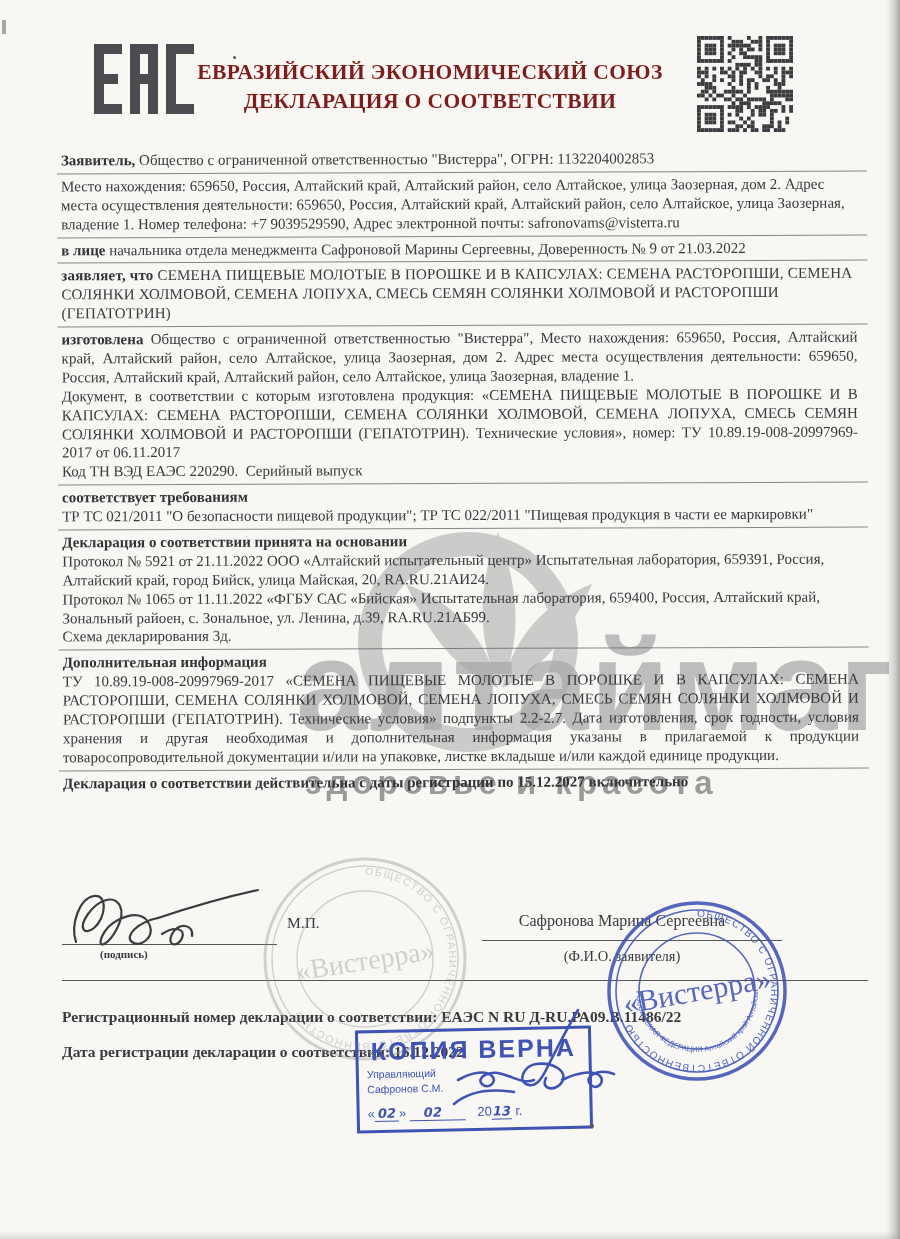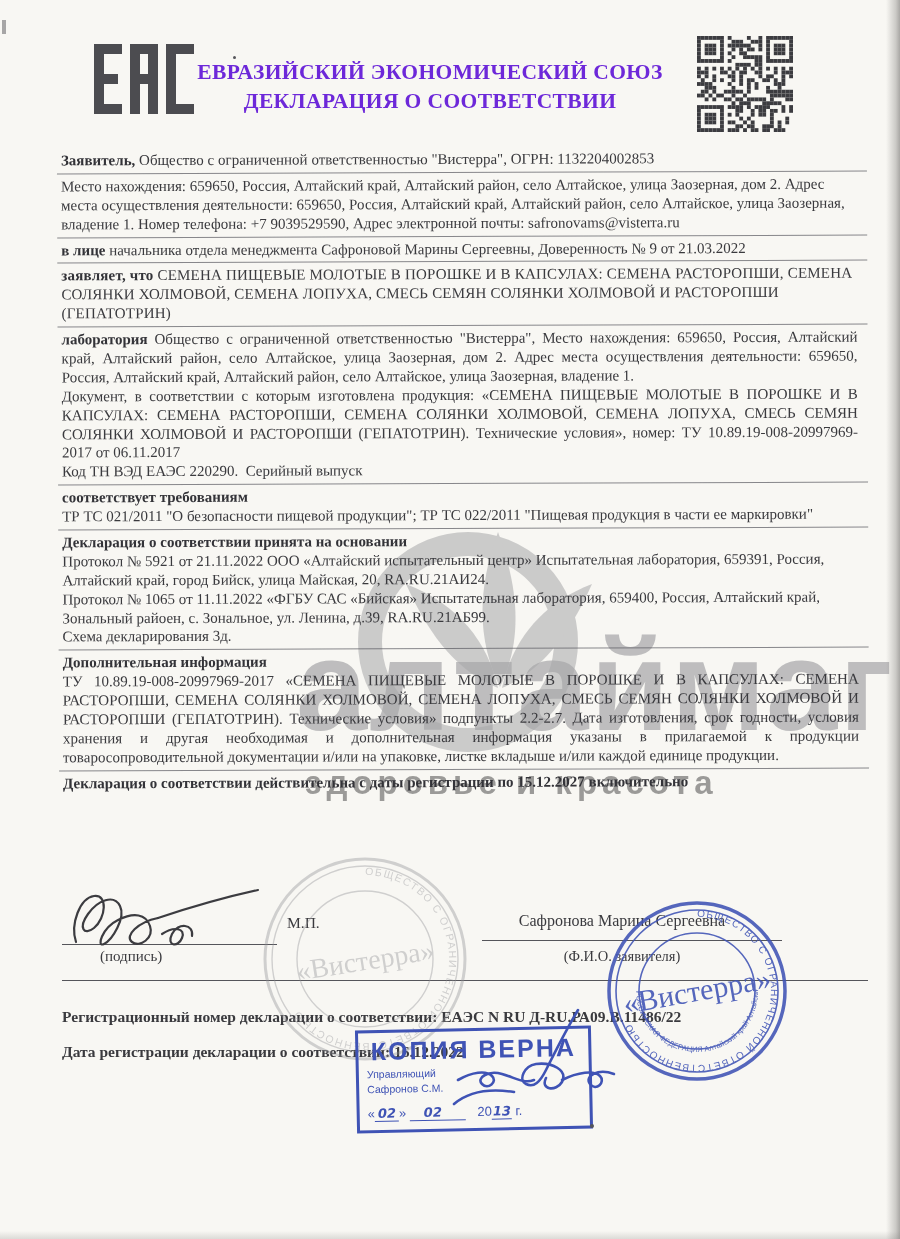--- a/index.html
+++ b/index.html
@@ -11,21 +11,21 @@
   .scan-edge-right{position:absolute;top:0;right:0;width:14px;height:100%;
     background:linear-gradient(to right, rgba(0,0,0,0), rgba(120,118,115,.35) 70%, rgba(90,88,86,.5));z-index:8;}
   .scan-edge-bottom{position:absolute;bottom:0;left:0;width:100%;height:8px;
     background:linear-gradient(to bottom, rgba(0,0,0,0), rgba(120,118,115,.22));z-index:8;}
   .speck{position:absolute;background:#55555a;border-radius:50%;z-index:8;}
 
   
   .eac{position:absolute;left:94px;top:40px;z-index:3;}
   .qr{position:absolute;left:697px;top:36px;z-index:3;}
   .titles{position:absolute;left:170px;top:58px;width:520px;text-align:center;z-index:3;
-    font-weight:bold;font-size:21.5px;line-height:1.35;color:#6d28d9;letter-spacing:.4px;}
+    font-weight:bold;font-size:21.5px;line-height:1.35;color:#7f1d1d;letter-spacing:.4px;}
 
   
   .wm{position:absolute;z-index:1;color:#adadaf;}
   .wm-logo{left:348px;top:492px;}
   .wm-brand{left:296px;top:612px;font-family:"Liberation Sans",sans-serif;font-weight:bold;
     font-size:128px;letter-spacing:2px;color:#a8a8aa;opacity:.72;}
   .wm-tagline{left:305px;top:764px;font-family:"Liberation Sans",sans-serif;font-weight:bold;
     font-size:33px;letter-spacing:5px;color:#404040;opacity:.5;}
 
   
@@ -34,21 +34,21 @@
   .sec{margin:0;}
   .rule{border:0;border-top:1px solid rgba(92,92,98,.72);margin:3px -10px 3px -4px;height:0;}
   b.lead{font-weight:bold;color:#333338;}
   .just{text-align:justify;}
   .ws{white-space:pre-wrap;}
   .caps{letter-spacing:.2px;}
 
   
   .sigrow{position:relative;height:96px;margin-top:10px;}
   .sigline{position:absolute;border-top:1px solid #55555a;}
-  .cap{position:absolute;font-size:15px;}
+  .cap{position:absolute;font-size:11px;font-weight:bold;}
   .mp{position:absolute;left:212px;top:18px;font-size:15.5px;padding-left:13px;}
   .fio{position:absolute;left:420px;top:16px;width:280px;text-align:center;}
   .fiocap{position:absolute;left:420px;top:52px;width:280px;text-align:center;font-size:14.5px;}
 
   .reg{font-weight:bold;font-size:15.5px;}
   .reg .num{font-weight:bold;}
   .date-reg{margin-top:17px;font-weight:bold;font-size:15.5px;}
 
   
   .stamp{position:absolute;z-index:5;}
@@ -428,21 +428,21 @@
 
     <p class="sec">Место нахождения: 659650, Россия, Алтайский край, Алтайский район, село Алтайское, улица Заозерная, дом 2. Адрес места осуществления деятельности: 659650, Россия, Алтайский край, Алтайский район, село Алтайское, улица Заозерная, владение 1. Номер телефона: +7 9039529590, Адрес электронной почты: safronovams@visterra.ru</p>
     <div class="rule"></div>
 
     <p class="sec"><b class="lead">в лице</b><span> начальника отдела менеджмента Сафроновой Марины Сергеевны, Доверенность № 9 от 21.03.2022</span></p>
     <div class="rule"></div>
 
     <p class="sec caps"><b class="lead">заявляет, что</b><span> СЕМЕНА ПИЩЕВЫЕ МОЛОТЫЕ В ПОРОШКЕ И В КАПСУЛАХ: СЕМЕНА РАСТОРОПШИ, СЕМЕНА СОЛЯНКИ ХОЛМОВОЙ, СЕМЕНА ЛОПУХА, СМЕСЬ СЕМЯН СОЛЯНКИ ХОЛМОВОЙ И РАСТОРОПШИ (ГЕПАТОТРИН)</span></p>
     <div class="rule"></div>
 
-    <p class="sec just"><b class="lead">лаборатория</b><span> Общество с ограниченной ответственностью "Вистерра", Место нахождения: 659650, Россия, Алтайский край, Алтайский район, село Алтайское, улица Заозерная, дом 2. Адрес места осуществления деятельности: 659650, Россия, Алтайский край, Алтайский район, село Алтайское, улица Заозерная, владение 1.</span></p>
+    <p class="sec just"><b class="lead">изготовлена</b><span> Общество с ограниченной ответственностью "Вистерра", Место нахождения: 659650, Россия, Алтайский край, Алтайский район, село Алтайское, улица Заозерная, дом 2. Адрес места осуществления деятельности: 659650, Россия, Алтайский край, Алтайский район, село Алтайское, улица Заозерная, владение 1.</span></p>
 
     <p class="sec just">Документ, в соответствии с которым изготовлена продукция: «СЕМЕНА ПИЩЕВЫЕ МОЛОТЫЕ В ПОРОШКЕ И В КАПСУЛАХ: СЕМЕНА РАСТОРОПШИ, СЕМЕНА СОЛЯНКИ ХОЛМОВОЙ, СЕМЕНА ЛОПУХА, СМЕСЬ СЕМЯН СОЛЯНКИ ХОЛМОВОЙ И РАСТОРОПШИ (ГЕПАТОТРИН). Технические условия», номер: ТУ 10.89.19-008-20997969-2017 от 06.11.2017</p>
     <p class="sec ws">Код ТН ВЭД ЕАЭС 220290.  Серийный выпуск</p>
     <div class="rule"></div>
 
     <p class="sec"><b class="lead">соответствует требованиям</b></p>
     <p class="sec">ТР ТС 021/2011 "О безопасности пищевой продукции"; ТР ТС 022/2011 "Пищевая продукция в части ее маркировки"</p>
     <div class="rule"></div>
 
     <p class="sec"><b class="lead">Декларация о соответствии принята на основании</b></p>

